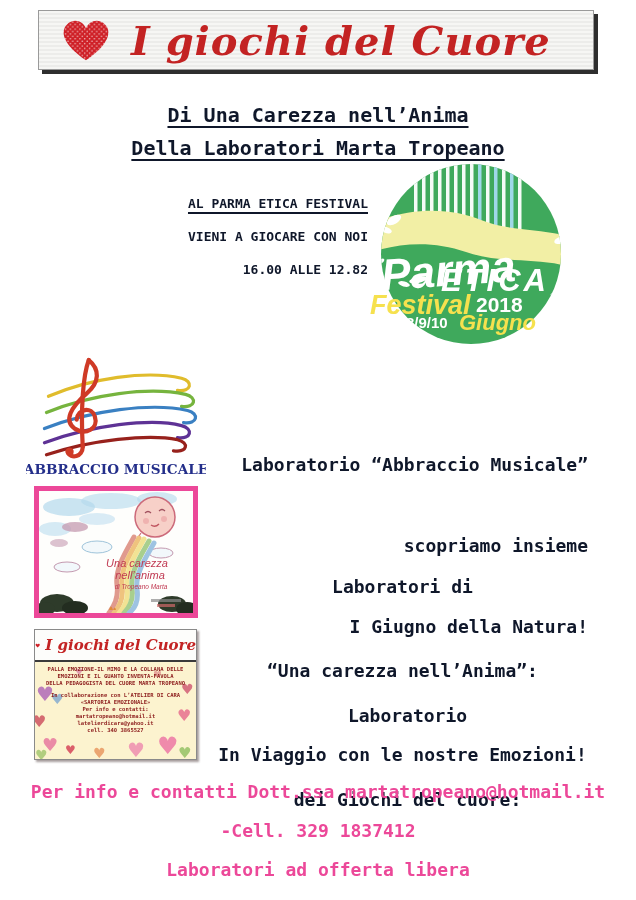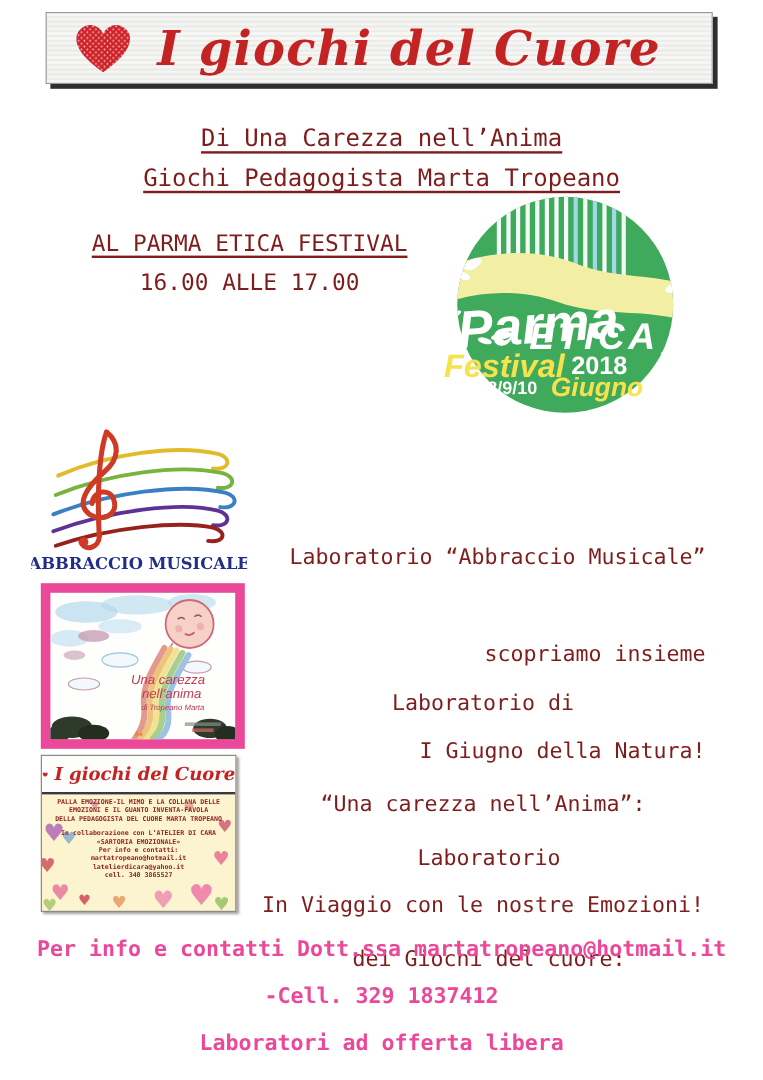--- a/index.html
+++ b/index.html
@@ -14,44 +14,44 @@
     border:1px solid #9a9a9a;
     box-shadow:4px 4px 0 0 #2e2e2e;
     display:flex;align-items:center;padding-left:18px;box-sizing:border-box;
   }
   .banner-title{
     font-family:"DejaVu Serif",serif;font-style:italic;font-weight:bold;
     font-size:40px;color:#c32323;margin-left:16px;letter-spacing:1px;
     white-space:nowrap;
   }
   
-  .redtext{color:#7f1d1d;font-weight:normal;}
+  .redtext{color:#0f172a;font-weight:bold;}
   .subtitle{
     position:absolute;left:0;top:99px;width:636px;text-align:center;
     font-size:20px;line-height:33px;
   }
   .u{text-decoration:underline;text-decoration-thickness:2px;text-underline-offset:4px;}
   .eventblock{
-    position:absolute;left:48px;top:187px;width:320px;text-align:center;
-    font-size:19px;line-height:33px;
+    position:absolute;left:48px;top:187px;width:320px;text-align:right;
+    font-size:13px;line-height:33px;
   }
   .labtext{position:absolute;text-align:center;font-size:18px;line-height:28px;white-space:pre-wrap;}
   .lab1text{left:178px;top:397px;width:410px;line-height:27px;text-align:right;}
   .lab2text{left:190px;top:517px;width:425px;}
   .lab3text{left:195px;top:646px;width:425px;}
   .footer{
     position:absolute;left:0;top:772px;width:636px;text-align:center;
     font-size:18px;line-height:39px;color:#ec4899;font-weight:bold;
   }
   
   .parma-logo{position:absolute;left:356px;top:162px;}
   .abbraccio-logo{position:absolute;left:26px;top:352px;}
   .watercolor{
     position:absolute;left:34px;top:486px;width:154px;height:122px;
-    border:8px solid #ec4899;background:#fefefc;
+    border:5px solid #ec4899;background:#fefefc;
   }
   
   .card{
     position:absolute;left:34px;top:629px;width:163px;height:131px;
     border:1px solid #8a8a8a;background:#fcf3cf;box-sizing:border-box;
     box-shadow:2px 2px 2px rgba(60,40,40,.45);
   }
   .card-top{
     height:30px;background:#fdfdfb;border-bottom:2px solid #3a3a3a;
     display:flex;align-items:center;justify-content:center;gap:5px;
@@ -83,26 +83,27 @@
           <circle cx="3.7" cy="3.7" r="0.8" fill="#f4d6d6" opacity="0.9"></circle>
         </pattern>
       </defs>
       <path d="M30 46 C6 30 3 16 10 9 C17 2 27 5 30 13 C33 5 43 2 50 9 C57 16 54 30 30 46 Z" fill="url(#xst)"></path>
     </svg>
     <div class="banner-title">I giochi del Cuore</div>
   </div>
 
   <div class="subtitle redtext">
     <div class="u">Di Una Carezza nell’Anima</div>
-    <div class="u">Giochi Pedagogista Marta Tropeano</div>
+    <div class="u">Della Laboratori Marta Tropeano</div>
   </div>
 
   <div class="eventblock redtext">
     <div class="u">AL PARMA ETICA FESTIVAL</div>
-    <div>16.00 ALLE 17.00</div>
+    <div>VIENI A GIOCARE CON NOI</div>
+    <div>16.00 ALLE 12.82</div>
   </div>
 
   <svg class="parma-logo" width="230" height="185" viewBox="0 0 230 185">
     <defs>
         <clipPath id="pclip">
           <circle cx="115" cy="92" r="90"></circle>
         </clipPath>
       </defs>
     <circle cx="115" cy="92" r="90" fill="#3fa95c"></circle>
     <g clip-path="url(#pclip)">
@@ -207,21 +208,21 @@
         <text x="98" y="76" font-size="11">Una carezza</text>
         <text x="101" y="88" font-size="11">nell’anima</text>
         <text x="102" y="98" font-size="6.5">di Tropeano Marta</text>
       </g>
       <rect x="112" y="108" width="30" height="3" fill="#8a8a8a" opacity=".7"></rect>
       <rect x="118" y="113" width="18" height="3" fill="#d06a6a" opacity=".7"></rect>
     </svg>
   </div>
 
   <div class="labtext lab2text redtext">
-    <div>Laboratorio di</div>
+    <div>Laboratori di</div>
     <div>“Una carezza nell’Anima”:</div>
     <div>In Viaggio con le nostre Emozioni!</div>
   </div>
 
   <div class="card">
     <div class="card-top">
       <svg width="15" height="13" viewBox="0 0 60 50">
         <path d="M30 46 C6 30 3 16 10 9 C17 2 27 5 30 13 C33 5 43 2 50 9 C57 16 54 30 30 46 Z" fill="#cf2027"></path>
       </svg>
       <div class="card-title">I giochi del Cuore</div>

